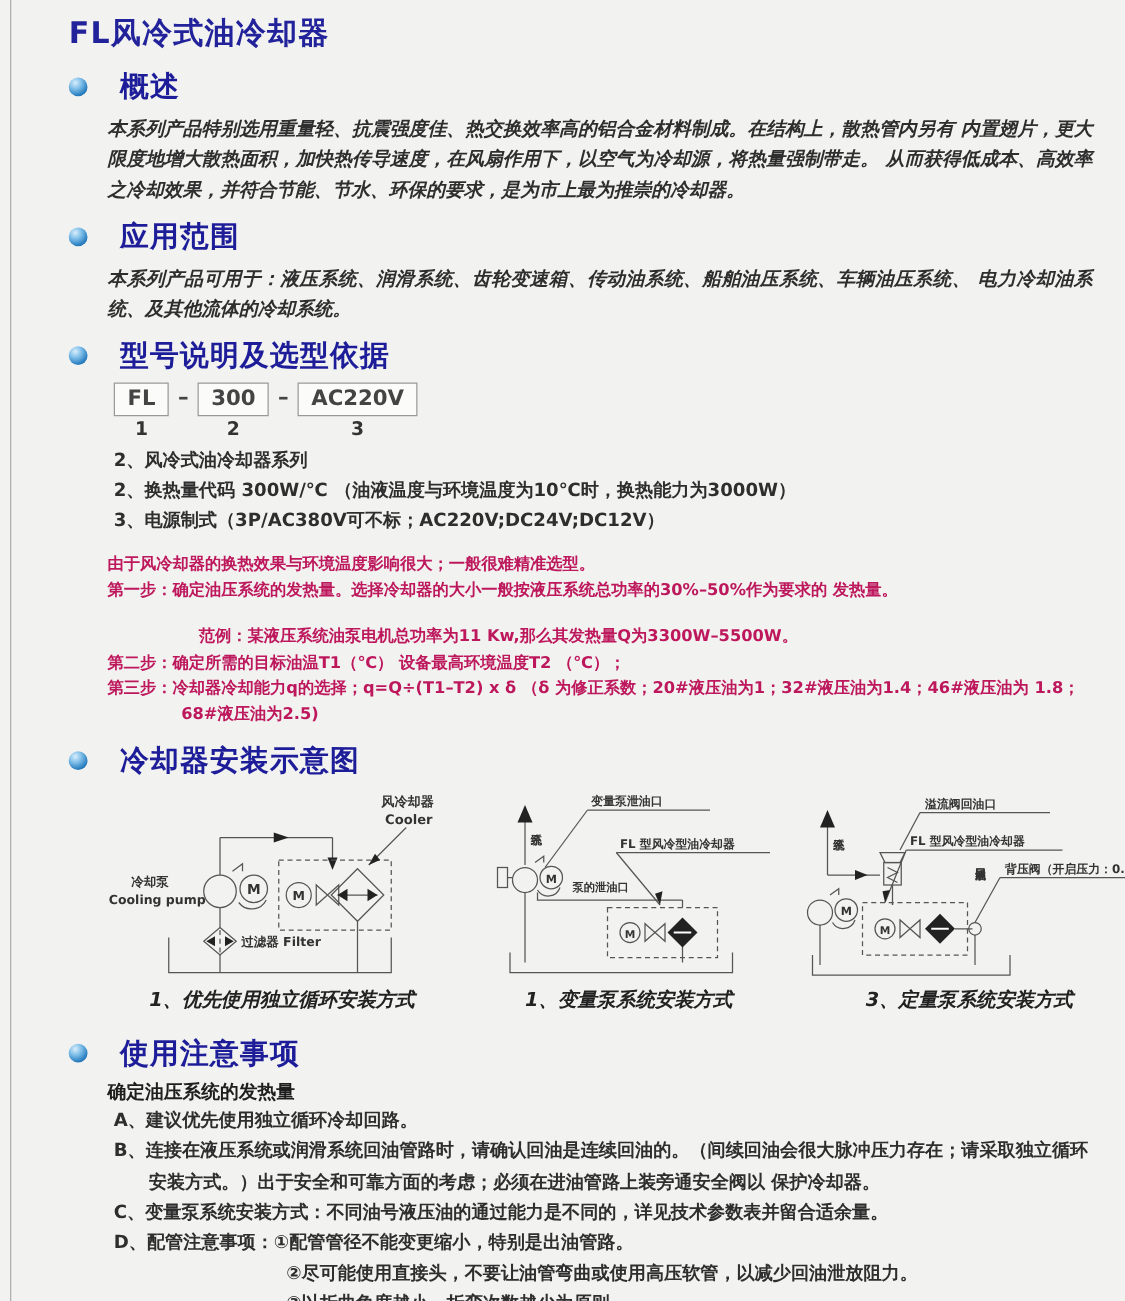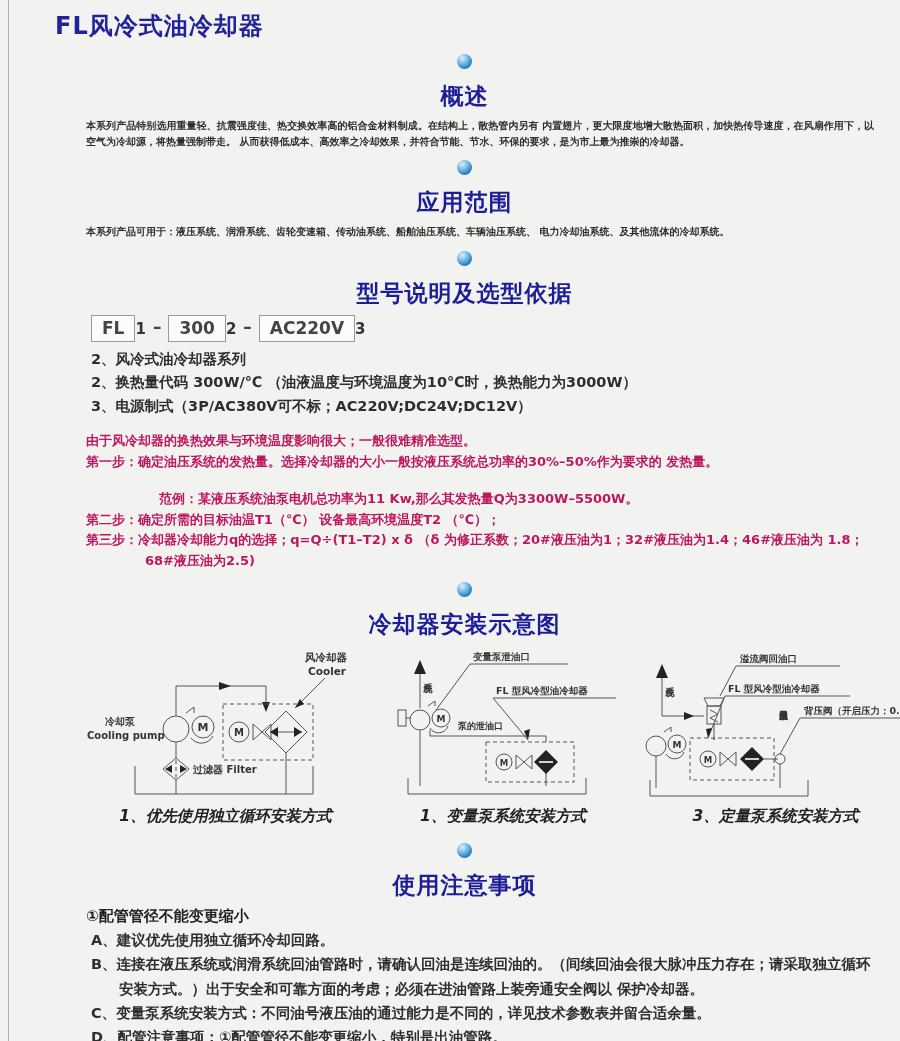--- a/index.html
+++ b/index.html
@@ -12,35 +12,35 @@
     overflow:hidden;
   }
   .left-rule { position:absolute; left:8px; top:0; width:1px; height:1041px; background:#b0b0b0; }
   .content { padding:8px 26px 0 55px; }
 
   .doc-title {
     font-size:24px; font-weight:bold; color:#22229b;
     letter-spacing:1px; margin:2px 0 12px 0;
   }
 
-  .sec-head { display:flex; align-items:center; gap:12px; margin:10px 0 6px 0;flex-direction:column; }
+  .sec-head { display:flex; align-items:center; gap:26px; margin:10px 0 6px 0; }
   .bullet {
     width:15px; height:15px; border-radius:50%; flex:0 0 15px;
     background: radial-gradient(circle at 35% 28%, #d8eefb 0%, #7dbde8 35%, #2a7fc0 70%, #135a92 100%);
   }
   .sec-title { font-size:23px; font-weight:bold; color:#1d1d99; letter-spacing:1px; }
 
   .para {
-    margin:2px 0 10px 31px; font-size:10px; line-height:1.62;
-    font-weight:600; color:#2e2e2e; text-align:justify;
+    margin:2px 0 10px 31px; font-size:15px; line-height:1.62;
+    font-weight:600; color:#2e2e2e; text-align:justify;font-style:italic;
   }
 
   .model-block { margin:6px 0 6px 36px; }
   .model-row { display:flex; align-items:flex-start; gap:7px; }
-  .model-col { display:flex; flex-direction:row; align-items:center; }
+  .model-col { display:flex; flex-direction:column; align-items:center; }
   .model-box {
     border:1.5px solid #999; background:#fbfbfa; padding:1px 10px;
     font-size:17px; font-weight:bold; color:#444; line-height:1.35;
   }
   .model-num { font-size:15px; font-weight:bold; color:#333; margin-top:1px; }
   .model-dash { font-size:17px; font-weight:bold; color:#444; padding-top:2px; }
 
   .notes { margin:4px 0 12px 36px; }
   .note-line { font-size:14.5px; font-weight:600; line-height:1.65; color:#2e2e2e; }
 
@@ -274,21 +274,21 @@
       </svg>
       <div class="fig-caption">3、定量泵系统安装方式</div>
     </div>
   </div>
 
   <div class="sec-head" style="margin-top:16px;">
     <span class="bullet"></span>
     <span class="sec-title">使用注意事项</span>
   </div>
 
-  <div class="sub-title">①配管管径不能变更缩小</div>
+  <div class="sub-title">确定油压系统的发热量</div>
   <div class="item-list">
     <div class="item">A、建议优先使用独立循环冷却回路。</div>
     <div class="item">B、连接在液压系统或润滑系统回油管路时，请确认回油是连续回油的。（间续回油会很大脉冲压力存在；请采取独立循环 安装方式。）出于安全和可靠方面的考虑；必须在进油管路上装旁通安全阀以 保护冷却器。</div>
     <div class="item">C、变量泵系统安装方式：不同油号液压油的通过能力是不同的，详见技术参数表并留合适余量。</div>
     <div class="item">D、配管注意事项：①配管管径不能变更缩小，特别是出油管路。</div>
     <div class="item-sub">②尽可能使用直接头，不要让油管弯曲或使用高压软管，以减少回油泄放阻力。</div>
     <div class="item-sub">③以折曲角度越小，折弯次数越少为原则。</div>
   </div>
 
 </div>

